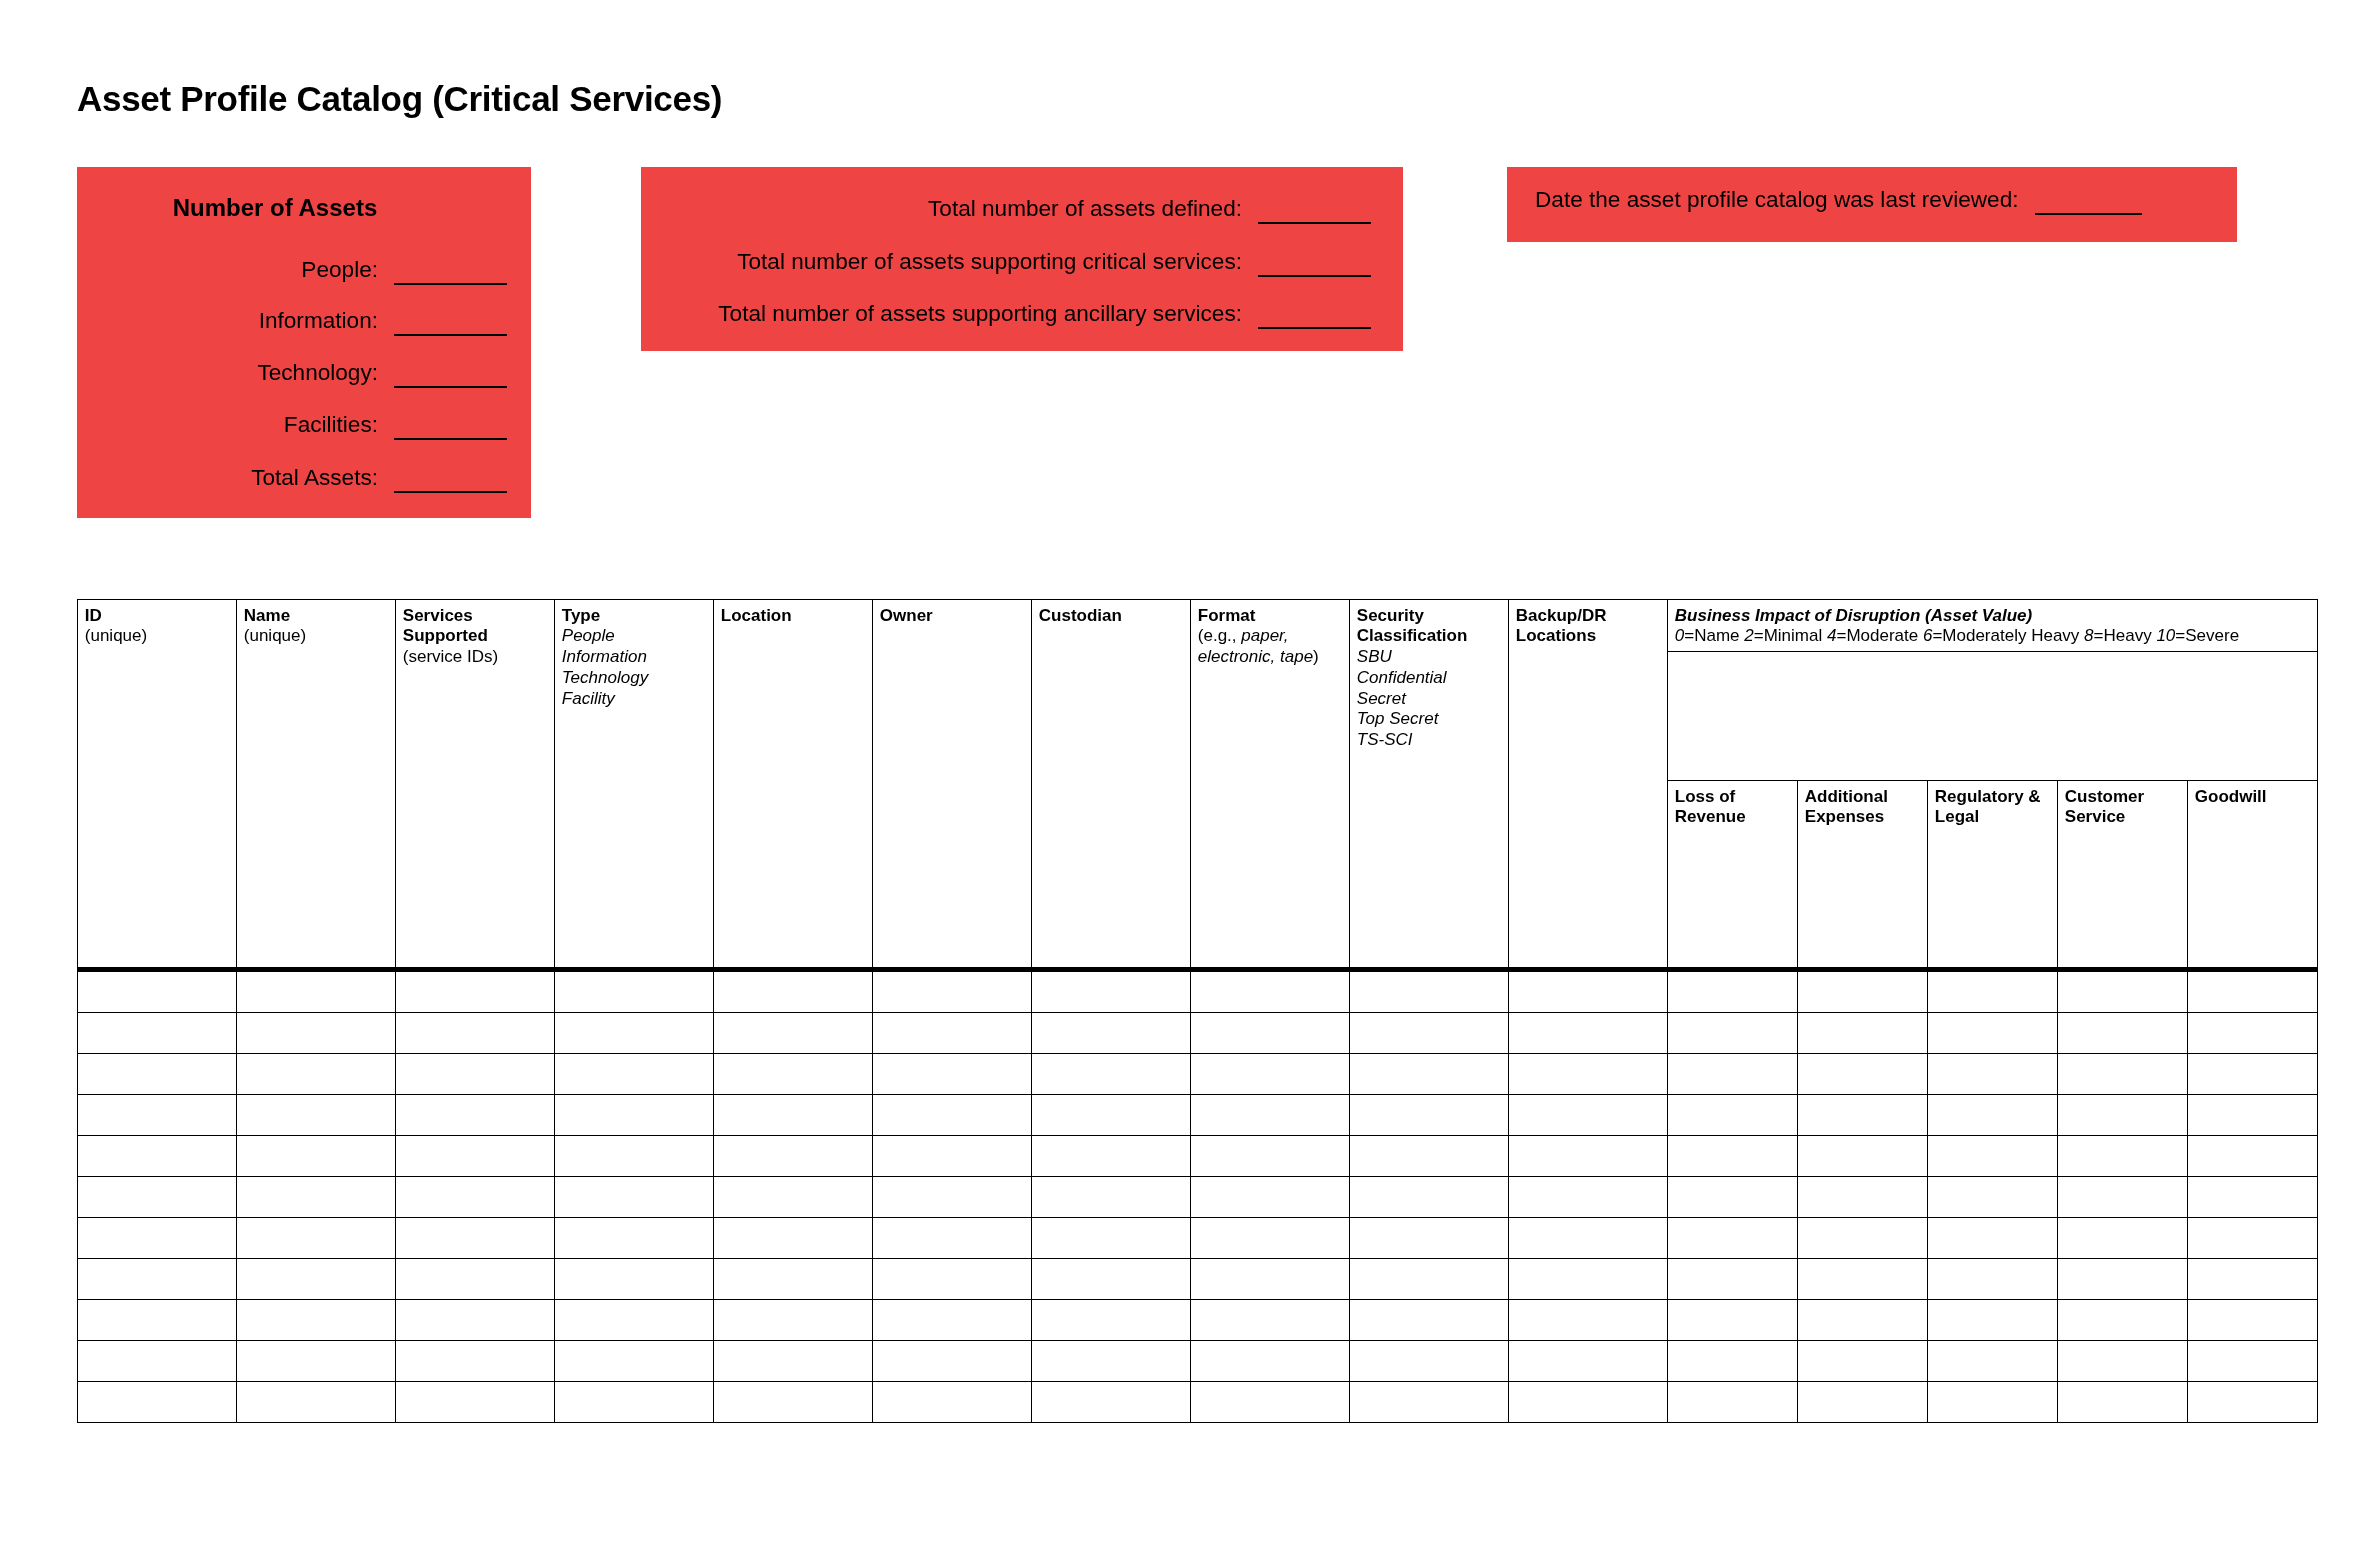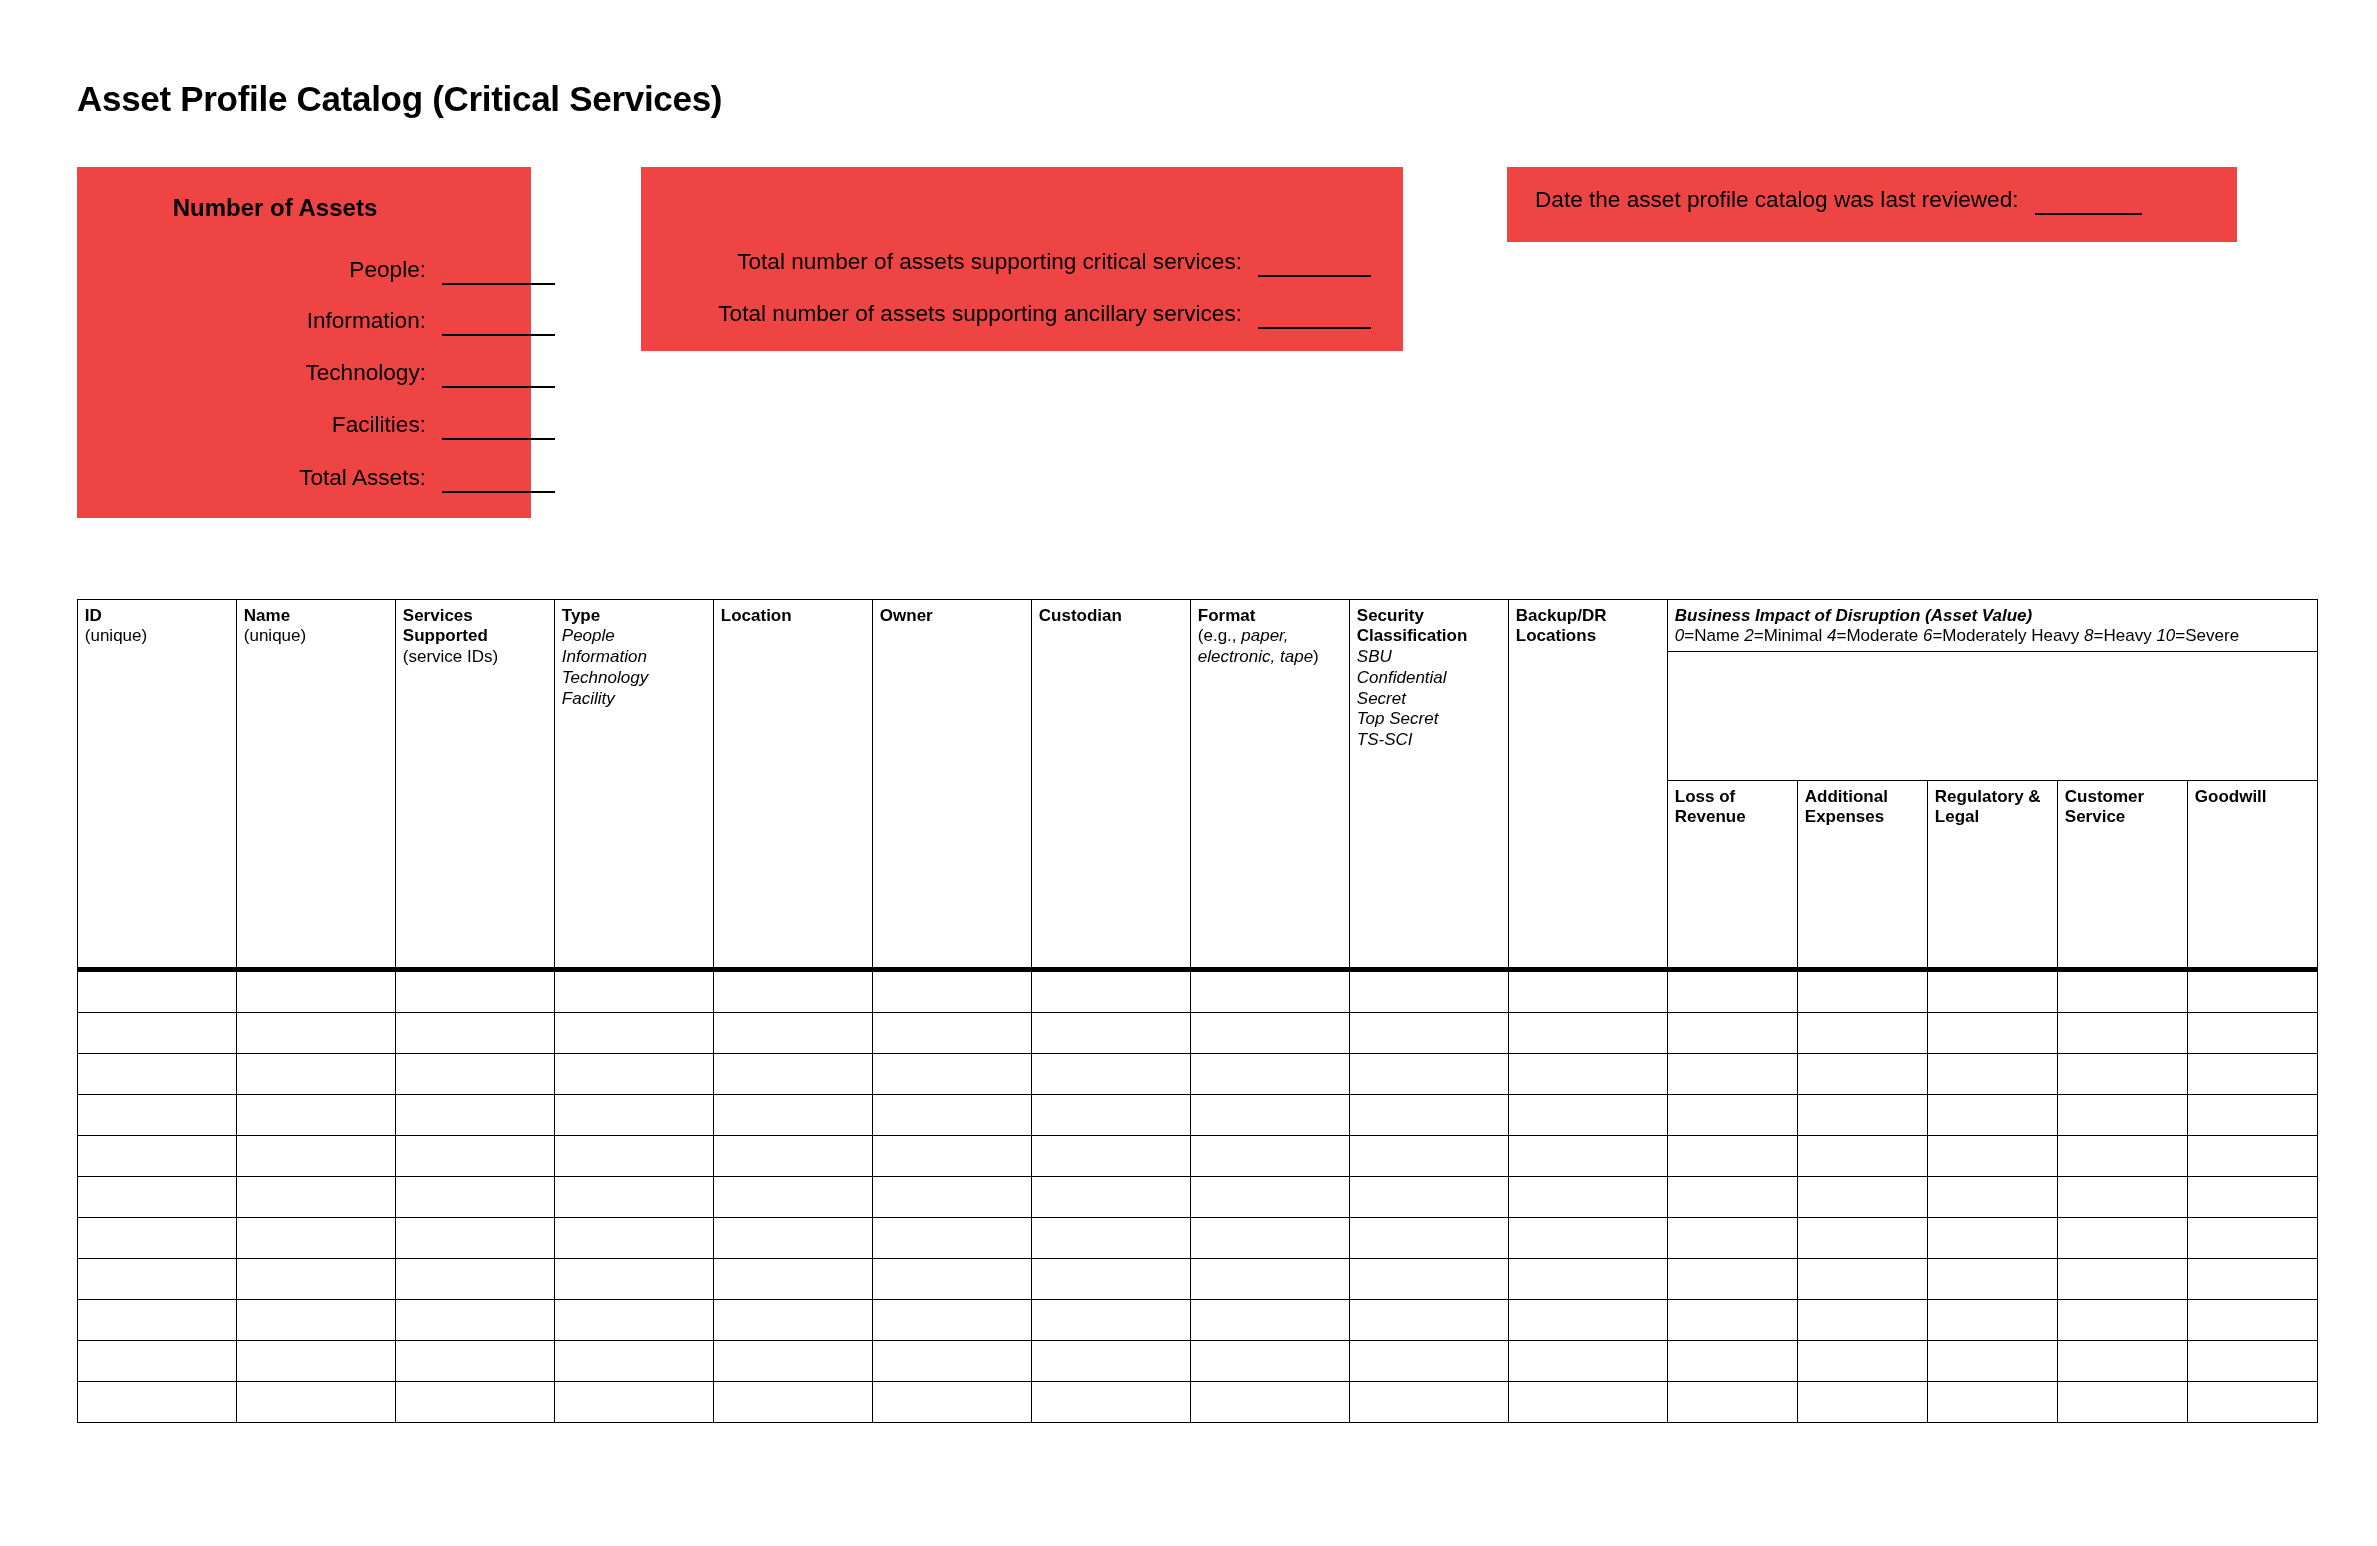--- a/index.html
+++ b/index.html
@@ -32,21 +32,21 @@
   .field-label{
     font-size:22.6px;text-align:right;white-space:nowrap;
     line-height:1.0;
   }
   .field-label.bold{font-weight:normal;}
   .blank-line{
     display:inline-block;border-bottom:2.8px solid #000;
   }
 
   
-  #assets-count-box .field-row{left:0px;width:430px;justify-content:flex-end;padding-left:48px;}
+  #assets-count-box .field-row{left:0px;width:430px;justify-content:flex-end;}
   #row-people{top:92px;}
   #row-information{top:143px;}
   #row-technology{top:195px;}
   #row-facilities{top:247px;}
   #row-total-assets{top:300px;}
   #assets-count-box .blank-line{width:113px;margin-left:16px;margin-top:24px;}
 
   #assets-defined-box{left:641px;top:167px;width:762px;height:184px;}
   #assets-defined-box .field-row{left:0px;width:730px;justify-content:flex-end;}
   #row-defined{top:31px;}
@@ -123,20 +123,24 @@
   </div>
 
   <div class="field-row" id="row-total-assets">
     <span class="field-label bold">Total Assets:</span>
     <span class="blank-line"></span>
   </div>
 </div>
 
 <div class="abs gray-box" id="assets-defined-box">
 
+  <div class="field-row" id="row-defined">
+    <span class="field-label">Total number of assets defined:</span>
+    <span class="blank-line"></span>
+  </div>
 
   <div class="field-row" id="row-critical">
     <span class="field-label">Total number of assets supporting critical services:</span>
     <span class="blank-line"></span>
   </div>
 
   <div class="field-row" id="row-ancillary">
     <span class="field-label">Total number of assets supporting ancillary services:</span>
     <span class="blank-line"></span>
   </div>

